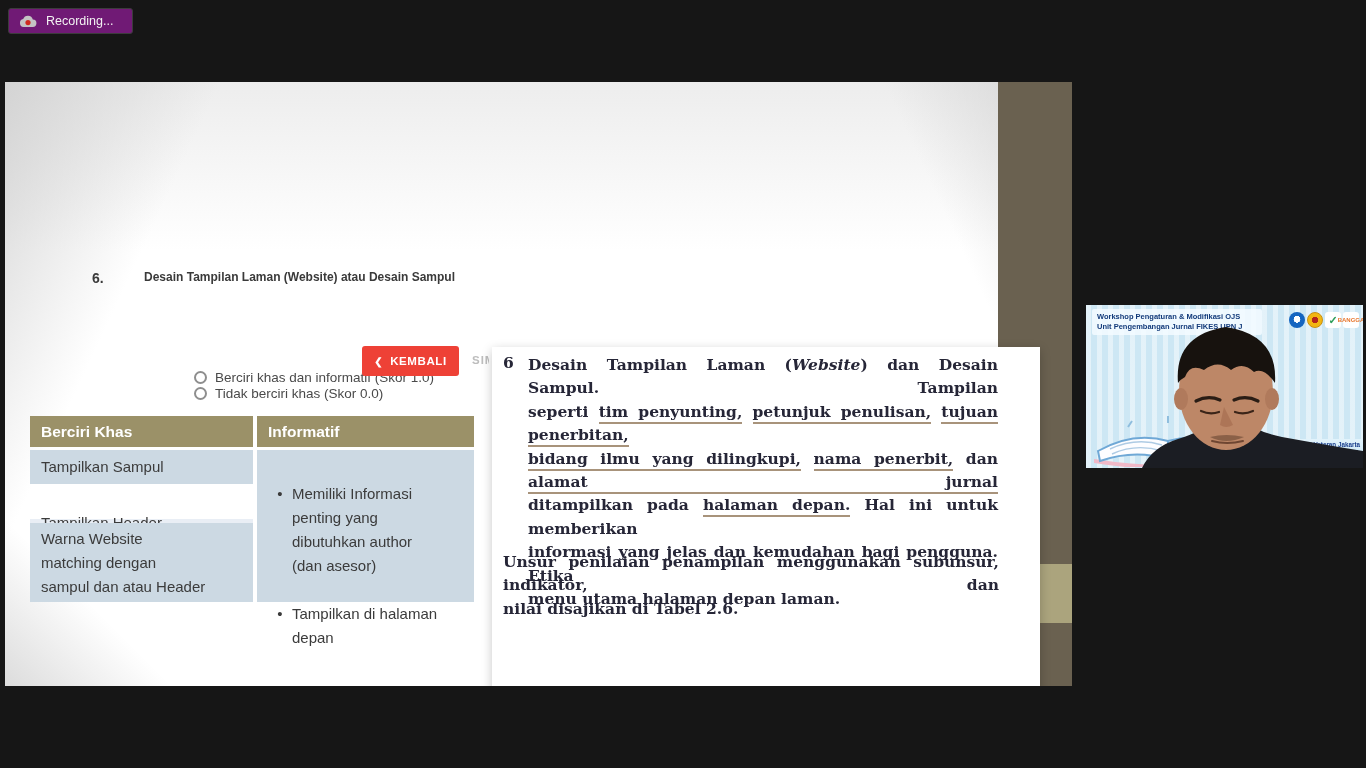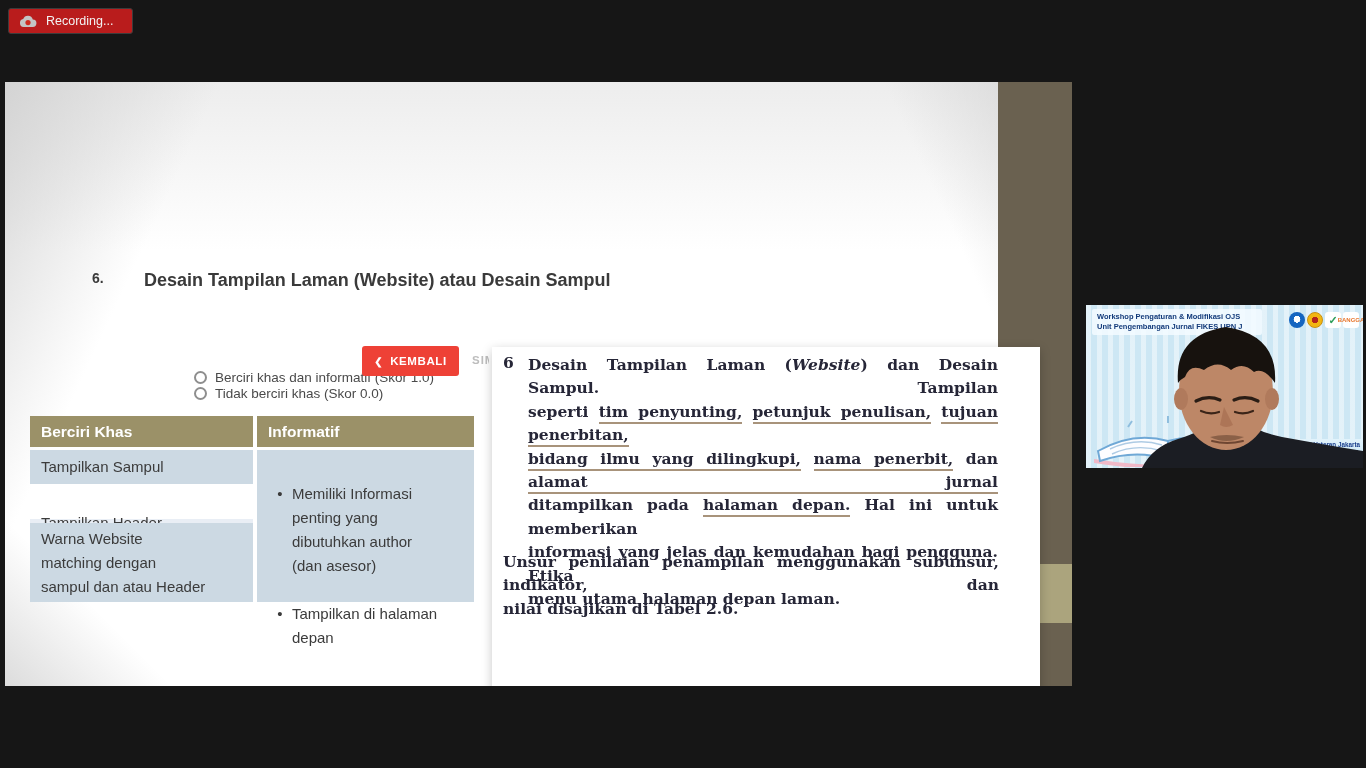--- a/index.html
+++ b/index.html
@@ -1,38 +1,38 @@
 <!DOCTYPE html>
 <html><head>
 <meta charset="utf-8">
 <style>
   * { margin:0; padding:0; box-sizing:border-box; }
   html,body { width:1366px; height:768px; background:#161616; overflow:hidden;
               font-family:"Liberation Sans", sans-serif; }
   .abs { position:absolute; }
 
   
-  #recording-pill { left:8px; top:8px; width:125px; height:26px; background:#b91c1c;
+  #recording-pill { left:8px; top:8px; width:125px; height:26px; background:#701a75;
     border:1px solid #3c3c3c; border-radius:3px; display:flex; align-items:center;
     gap:9px; padding:0 10px; z-index:5; }
   #recording-pill .txt { color:#f2f2f2; font-size:12.5px; }
 
   
   #share { left:5px; top:82px; width:1067px; height:604px; background:
       linear-gradient(115deg, #d4d4d4 0%, rgba(214,214,214,0) 16%),
       linear-gradient(245deg, #d4d4d4 0%, rgba(214,214,214,0) 14%),
       linear-gradient(45deg,  #dcdcdc 0%, rgba(220,220,220,0) 10%),
       linear-gradient(180deg, #ededed 0%, #ffffff 28%),
       #ffffff; overflow:hidden; }
   #side-strip  { right:0; top:0; width:74px; height:604px; background:#6a6150; }
   #side-accent { right:0; top:482px; width:74px; height:59px; background:#aba47d; }
 
   
   #q-number { left:87px; top:188px; font-size:14px; font-weight:bold; color:#3a3a3a; }
-  #q-title  { left:139px; top:188px; font-size:18px; font-weight:bold; color:#3a3a3a; }
+  #q-title  { left:139px; top:188px; font-size:12px; font-weight:bold; color:#3a3a3a; }
   .opt-row  { left:141px; height:16px; display:flex; align-items:center; gap:8px;padding-left:48px; }
   .radio    { width:13px; height:13px; border:2px solid #8e8e8e; border-radius:50%;
               background:#fff; flex:0 0 auto; }
   .opt-label{ font-size:13.5px; color:#4a4a4a; }
 
   
   #back-btn { left:357px; top:264px; width:97px; height:30px; background:#ee4136;
     border:none; border-radius:3px; color:#fff; font-weight:bold; font-size:11.5px;
     letter-spacing:.6px; display:flex; align-items:center; justify-content:center;
     gap:7px; cursor:pointer; font-family:"Liberation Sans",sans-serif; }

